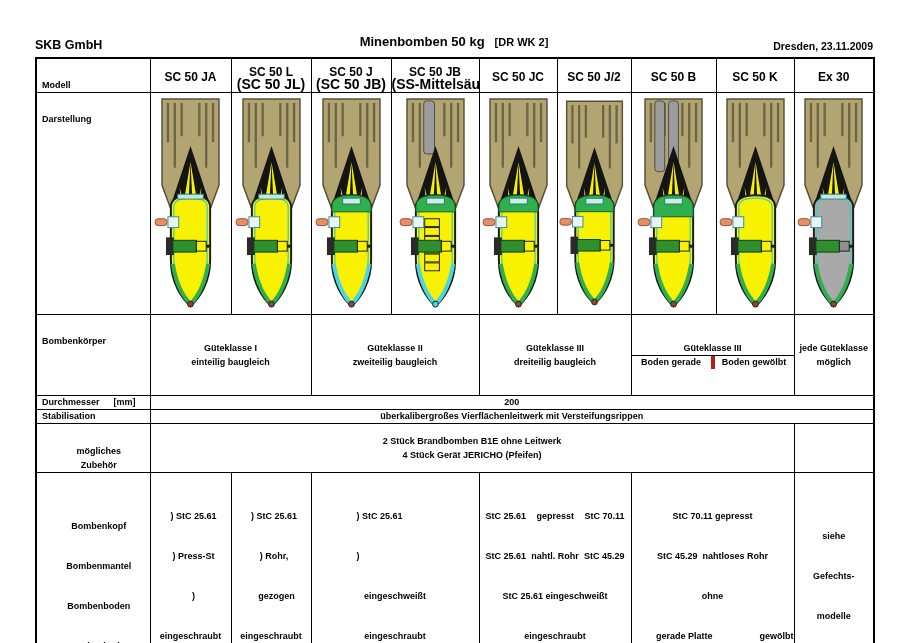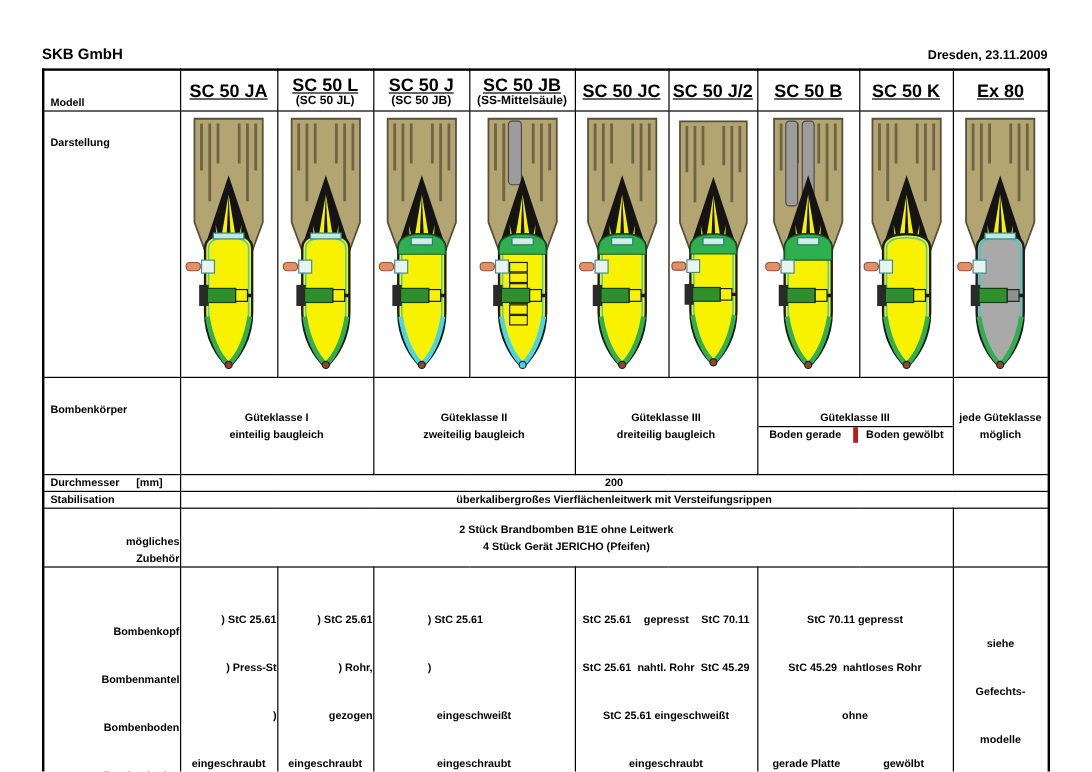--- a/index.html
+++ b/index.html
@@ -20,44 +20,45 @@
   
   table{position:absolute;left:35px;top:57px;width:838px;
         border-collapse:collapse;table-layout:fixed;border:2px solid #000;}
   td{border:1px solid #000;padding:0;font-size:9px;line-height:13px;
      text-align:center;vertical-align:middle;overflow:hidden;white-space:pre;}
   .h31{height:31px}.h222{height:222px}.h28{height:28px}.h14{height:14px}
   .h56{height:56px}
   .lbl{text-align:left;padding-left:5px;}
   .top{vertical-align:top;padding-top:20px;}
   .lblflex{display:flex;justify-content:space-between;padding-right:14px;}
-  .mname{line-height:14px;padding-top:3px;font-size:15px;text-decoration:underline;}
-  .msub{line-height:11px;font-size:10px;}
+  .mname{line-height:14px;padding-top:3px;font-size:12px;}
+  .msub{line-height:11px;font-size:14px;}
   .gk{line-height:13px;padding-top:1px;}
   .gk3{display:flex;flex-direction:column;height:100%;}
   .gk3-top{line-height:13px;border-bottom:1px solid #000;padding-top:1px;}
   .gk3-bot{display:flex;flex:1;}
   .gk3-bot div{flex:1;line-height:13px;}
   .gk3-bot div:first-child{border-right:4px solid #b91c1c;}
   .ln14{height:14px;line-height:14px;}
-  .la{text-align:right;padding-left:6px;}
+  .la{text-align:center;padding-left:6px;}
   .ind45{text-align:left;padding-left:45px;}
   .l3p{display:flex;justify-content:space-between;padding:0 6px;height:14px;line-height:14px;}
-  .l2p{display:flex;height:14px;line-height:14px;}
+  .l2p{display:flex;height:14px;line-height:14px;text-align:right;}
   .l2p span{flex:1;}
   .bomb{height:220px;display:flex;align-items:center;justify-content:center;}
   .bomb svg{display:block;}
 </style>
 </head>
 <body>
 
 <div id="page">
 
   <div class="hdr">
     <div class="company">SKB GmbH</div>
+    <div class="title-wrap"><span class="title">Minenbomben 50 kg</span><span class="tag">[DR WK 2]</span></div>
     <div class="date">Dresden, 23.11.2009</div>
   </div>
 
   <table>
     <colgroup>
       <col style="width:114px">
         <col style="width:81px">
         <col style="width:80px">
         <col style="width:80px">
         <col style="width:88px">
@@ -72,21 +73,21 @@
         <tr class="h31">
       <td class="lbl top"><span>Modell</span></td>
       <td><div class="mname">SC 50 JA</div><div class="msub"></div></td>
       <td><div class="mname">SC 50 L</div><div class="msub">(SC 50 JL)</div></td>
       <td><div class="mname">SC 50 J</div><div class="msub">(SC 50 JB)</div></td>
       <td><div class="mname">SC 50 JB</div><div class="msub">(SS-Mittelsäule)</div></td>
       <td><div class="mname">SC 50 JC</div><div class="msub"></div></td>
       <td><div class="mname">SC 50 J/2</div><div class="msub"></div></td>
       <td><div class="mname">SC 50 B</div><div class="msub"></div></td>
       <td><div class="mname">SC 50 K</div><div class="msub"></div></td>
-      <td><div class="mname">Ex 80</div><div class="msub"></div></td>
+      <td><div class="mname">Ex 30</div><div class="msub"></div></td>
     </tr>
 
     <tr class="h222">
       <td class="lbl top"><span>Darstellung</span></td>
       <td><div class="bomb"><svg viewBox="0 0 76 218" width="75" height="214" preserveAspectRatio="xMidYMid meet">
                 <polygon points="9,2 67,2 67,90 57,117 19,117 9,90" fill="#b3a571" stroke="#55503a" stroke-width="1.5"></polygon>
                 <line x1="15" y1="6" x2="15" y2="46" stroke="#6e6546" stroke-width="2.4"></line>
                 <line x1="22" y1="6" x2="22" y2="72" stroke="#6e6546" stroke-width="2.4"></line>
                 <line x1="29" y1="6" x2="29" y2="40" stroke="#6e6546" stroke-width="2.4"></line>
                 <line x1="47" y1="6" x2="47" y2="40" stroke="#6e6546" stroke-width="2.4"></line>

